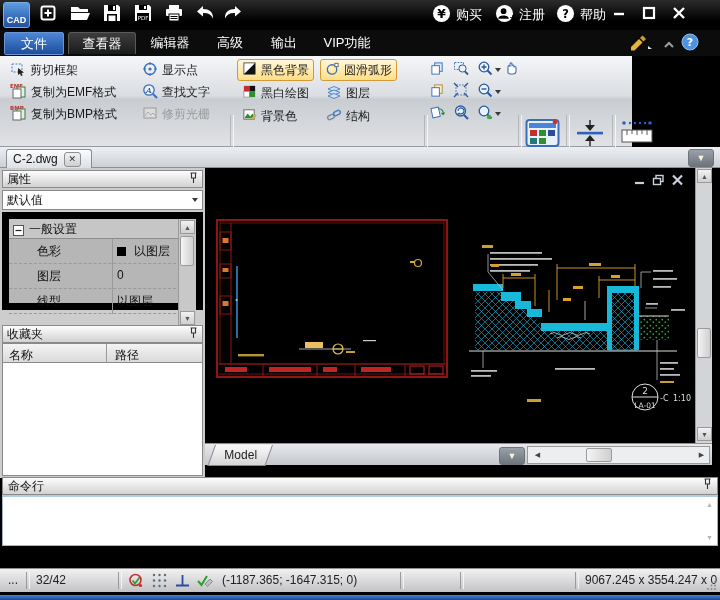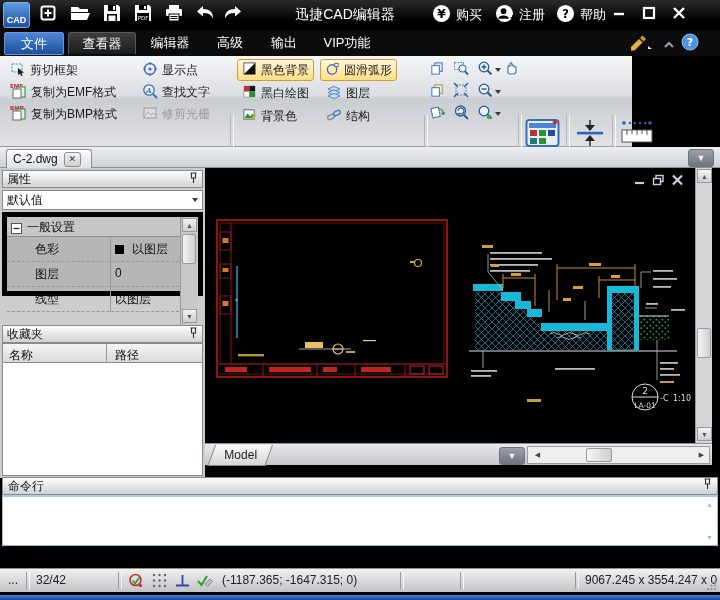--- a/index.html
+++ b/index.html
@@ -47,21 +47,21 @@
              font-size:9px;color:#333;display:flex;align-items:center;justify-content:center;}
   .chev-btn{width:24px;height:16px;border:1px solid #6f747b;border-radius:3px;background:linear-gradient(#9aa0a8,#6e747c);
             color:#f6f2dd;font-size:9px;display:flex;align-items:center;justify-content:center;}
   
   #left-panel{left:0;top:168px;width:205px;height:310px;background:#cdcdcd;}
   .panel-hdr{position:absolute;left:2px;width:201px;height:18px;border:1px solid #8a8a8a;box-sizing:border-box;
              background:linear-gradient(#fdfdfd,#d2d2d2);font-size:12px;color:#111;
              display:flex;align-items:center;justify-content:space-between;padding:0 4px;}
   #preset-combo{left:2px;top:22px;width:201px;height:20px;border:1px solid #8a8a8a;background:#fff;box-sizing:border-box;
                 font-size:12px;color:#111;display:flex;align-items:center;justify-content:space-between;padding:0 4px;}
-  #prop-grid{left:2px;top:44px;width:201px;height:84px;border:5px solid #000000;background:#b6b6b6;box-sizing:border-box;}
+  #prop-grid{left:2px;top:44px;width:201px;height:98px;border:7px solid #000000;background:#b6b6b6;box-sizing:border-box;}
   .pg-row{position:absolute;left:0;width:182px;height:25px;border-bottom:1px dashed #999;box-sizing:border-box;
           font-size:12px;color:#111;}
   .pg-name{position:absolute;left:28px;top:4px;}
   .pg-val{position:absolute;left:108px;top:4px;display:flex;align-items:center;gap:8px;}
   .vsep{position:absolute;left:103px;top:20px;height:75px;width:1px;background:#999;}
   #pg-scroll{position:absolute;right:0;top:0;width:17px;height:108px;background:#c8c8c8;border-left:1px solid #999;}
   .sbtn{position:absolute;left:1px;width:15px;height:14px;background:linear-gradient(#f2f2f2,#cfcfcf);
         border:1px solid #9a9a9a;box-sizing:border-box;font-size:7px;color:#555;display:flex;align-items:center;justify-content:center;}
   #fav-cols{position:absolute;left:2px;top:175px;width:201px;height:20px;background:linear-gradient(#f4f4f4,#dadada);
             border:1px solid #8a8a8a;box-sizing:border-box;font-size:12px;color:#111;}
@@ -145,21 +145,20 @@
     <div class="abs qa-btn" style="left:193px">
       <span><svg width="22" height="20" viewBox="0 0 22 20">
             <path d="M9 3L3 8.5l6 5V10c5-.3 8 1.5 10 5.5.3-7-4-9.3-10-9.5z" fill="#fff"></path>
           </svg></span>
     </div>
     <div class="abs qa-btn" style="left:221px">
       <span><svg width="22" height="20" viewBox="0 0 22 20">
             <path d="M13 3l6 5.5-6 5V10C8 9.7 5 11.5 3 15.5 2.7 8.5 7 6.2 13 6z" fill="#fff"></path>
           </svg></span>
     </div>
-    <div id="app-title" class="abs">迅捷CAD编辑器</div>
     <div class="abs tb-link" style="left:432px">
       <span><svg width="19" height="19" viewBox="0 0 20 20">
             <circle cx="10" cy="10" r="9" fill="#fff"></circle>
             <text x="10" y="14.5" text-anchor="middle" font-size="13" font-weight="bold" fill="#000" font-family="DejaVu Sans">¥</text>
           </svg></span>
       <span>购买</span>
     </div>
     <div class="abs tb-link" style="left:495px">
       <span><svg width="19" height="19" viewBox="0 0 20 20">
             <circle cx="10" cy="10" r="9" fill="#fff"></circle>

